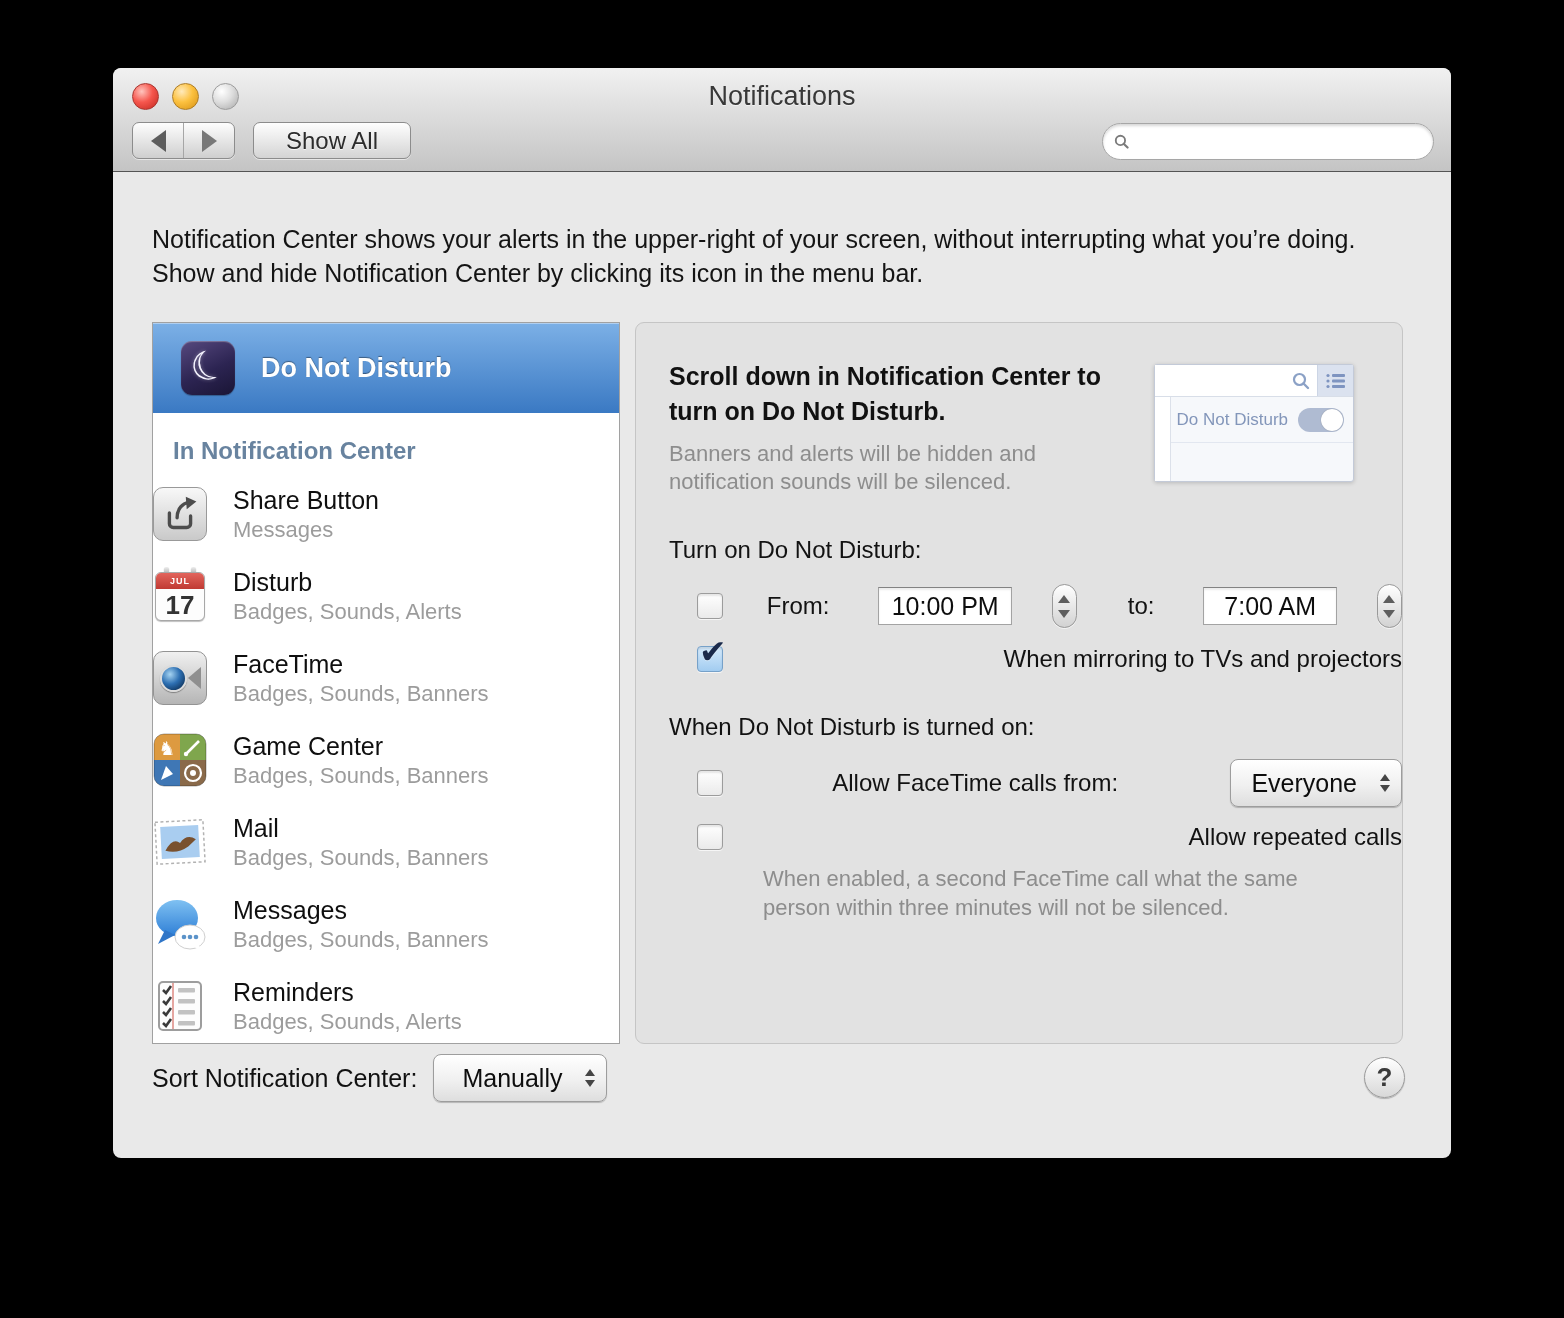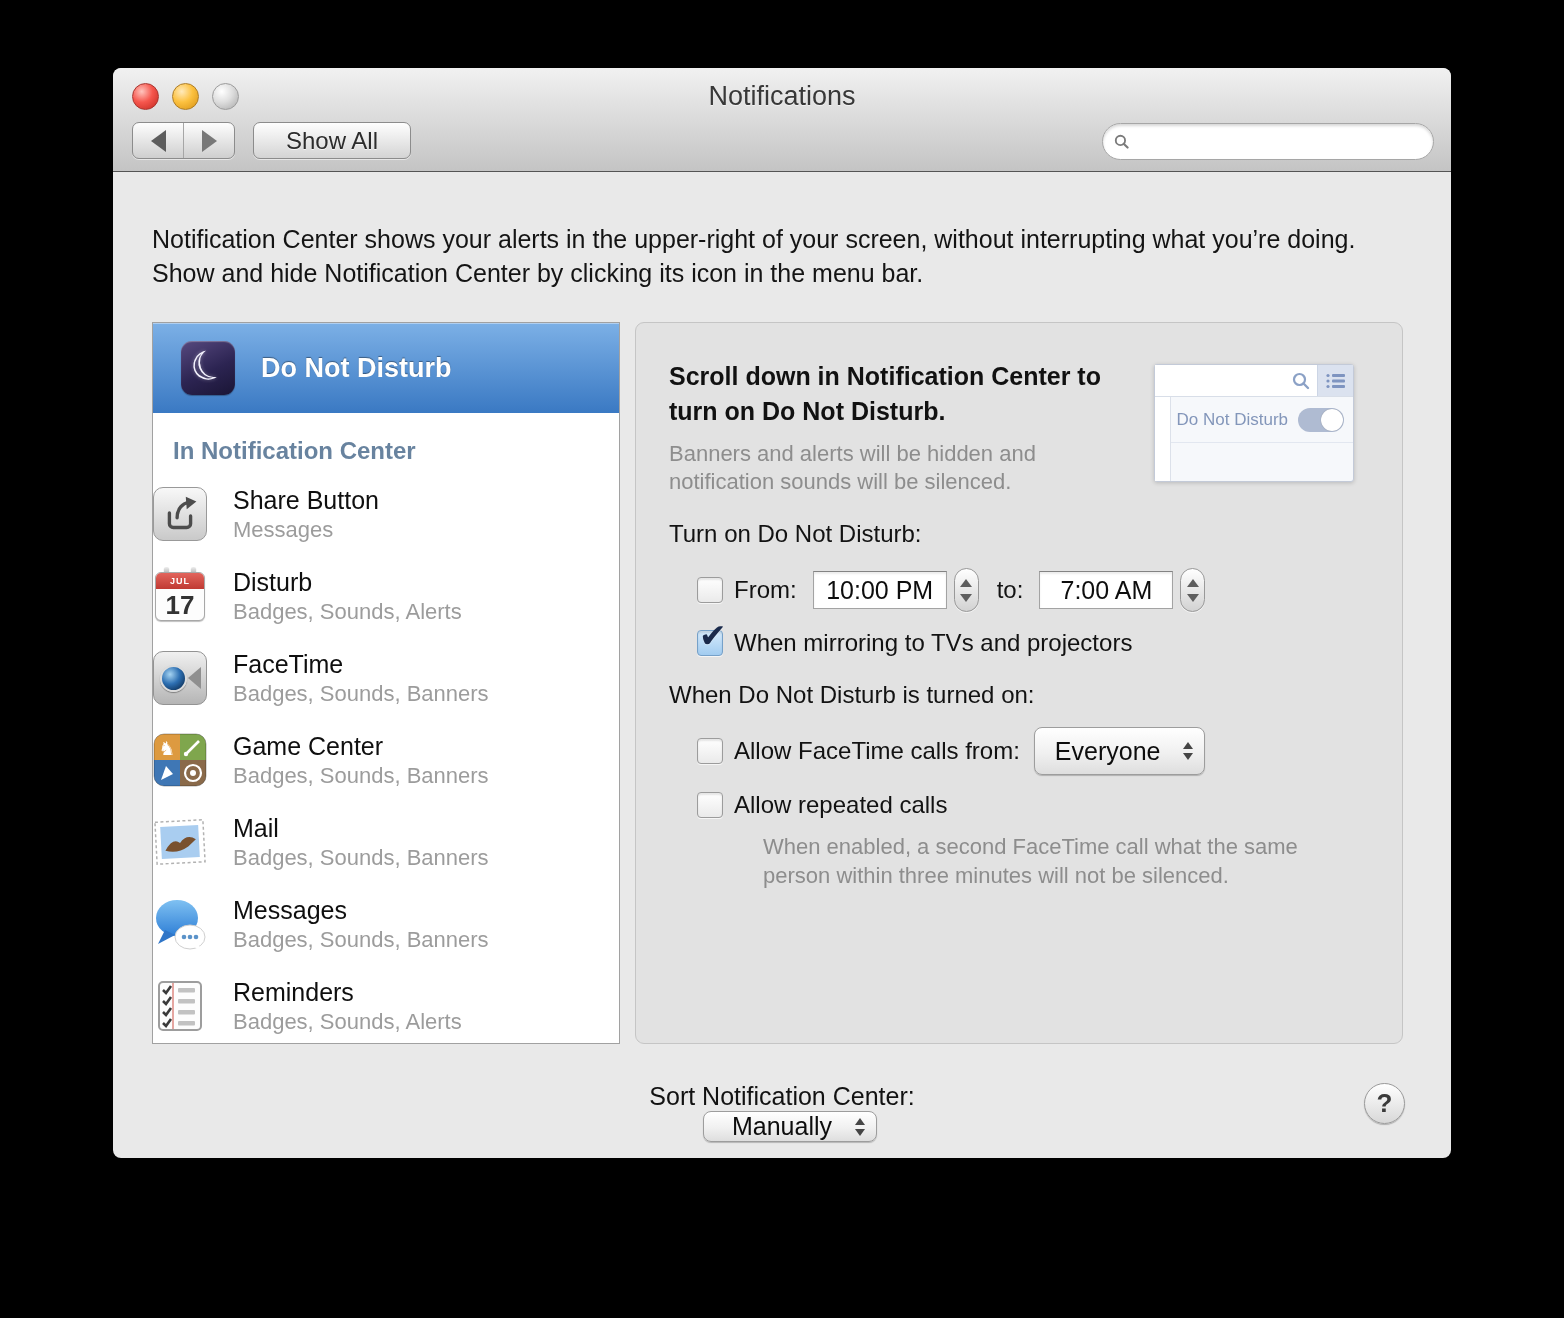--- a/index.html
+++ b/index.html
@@ -67,22 +67,22 @@
   .preview-top { position:absolute; top:0; left:0; right:0; height:32px; background:#fff; border-bottom:1px solid #d8dee8; display:flex; }
   .preview-searchbar { flex:1; position:relative; }
   .preview-searchbar svg { position:absolute; right:7px; top:7px; }
   .preview-listbtn { width:36px; background:#dbe2ef; border-left:1px solid #ccd5e5; display:flex; align-items:center; justify-content:center; }
   .preview-side { position:absolute; left:0; top:32px; width:16px; bottom:0; background:#fff; border-right:1px solid #dce1ea; }
   .preview-row { position:absolute; left:16px; top:32px; right:0; height:46px; border-bottom:1px solid #e2e7f0; display:flex; align-items:center; justify-content:flex-end; gap:10px; padding-right:9px; }
   .preview-label { color:#8396ba; font-size:17px; }
   .preview-toggle { width:46px; height:24px; border-radius:12px; background:#afbbd2; position:relative; flex:none; }
   .preview-knob { position:absolute; right:1px; top:1px; width:22px; height:22px; border-radius:50%; background:#fff; box-shadow:0 0 1px rgba(0,0,0,.35); }
 
-  .group-label { font-size:24px; color:#121212; margin-top:24px; }
-  .row { display:flex; align-items:center; margin-left:28px; margin-top:20px; }
+  .group-label { font-size:24px; color:#121212; margin-top:40px; }
+  .row { display:flex; align-items:center; margin-left:28px; margin-top:20px;justify-content:space-between; }
 
   .checkbox { width:26px; height:26px; flex:none; border-radius:4px; border:1px solid #9c9c9c; background:linear-gradient(#fff,#eaeaea); box-shadow:inset 0 2px 2px rgba(0,0,0,.1), 0 1px 0 rgba(255,255,255,.7); position:relative; }
   .checkbox.checked { background:linear-gradient(#d6ebfc,#a2ccf0); border-color:#76a1c9; }
   .checkbox.checked::after { content:"✔"; position:absolute; left:1px; top:-15px; font-size:33px; color:#1a2a4b; text-shadow:0 1px 0 rgba(255,255,255,.35); }
   .cb-label { font-size:24px; color:#121212; margin-left:11px; }
 
   .time-field { width:134px; height:38px; margin-left:16px; border:1px solid #a3a3a3; border-top-color:#838383; background:#fff; font-size:25px; font-family:inherit; text-align:center; color:#0d0d0d; box-shadow:inset 0 2px 2px rgba(0,0,0,.08); outline:none; }
   .stepper { width:25px; height:44px; margin-left:7px; flex:none; border-radius:13px; background:linear-gradient(#fff,#d2d2d2); border:1px solid #999; box-shadow:0 1px 0 rgba(255,255,255,.6); display:flex; flex-direction:column; align-items:center; justify-content:center; gap:7px; }
   .tri-up   { width:0; height:0; border-left:6px solid transparent; border-right:6px solid transparent; border-bottom:8px solid #5e5e5e; }
   .tri-down { width:0; height:0; border-left:6px solid transparent; border-right:6px solid transparent; border-top:8px solid #5e5e5e; }
@@ -90,21 +90,21 @@
 
   .popup { height:48px; margin-left:14px; position:relative; border:1px solid #9d9d9d; border-radius:8px; background:linear-gradient(#ffffff,#f0f0f0 55%,#dedede); box-shadow:0 1px 1px rgba(0,0,0,.22); display:flex; align-items:center; font-size:25px; color:#0d0d0d; padding:0 44px 0 20px; }
   .popup .arrows { position:absolute; right:11px; top:50%; transform:translateY(-50%); display:flex; flex-direction:column; gap:4px; }
   .popup .arrows i { display:block; width:0; height:0; border-left:5px solid transparent; border-right:5px solid transparent; }
   .popup .arrows i.up { border-bottom:7px solid #454545; }
   .popup .arrows i.dn { border-top:7px solid #454545; }
 
   .note { margin:13px 0 0 94px; font-size:22px; line-height:29px; color:#8d8d8d; width:585px; }
 
   
-  .footer { position:absolute; left:39px; top:1014px; width:1260px; height:44px; display:flex; align-items:center;flex-direction:column; }
+  .footer { position:absolute; left:39px; top:988px; width:1260px; height:44px; display:flex; align-items:center; }
   .sort-label { font-size:25px; color:#121212; }
   .help-btn { position:absolute; right:7px; top:1px; width:41px; height:41px; border-radius:50%; background:linear-gradient(#ffffff,#d8d8d8); border:1px solid #9a9a9a; box-shadow:0 1px 1px rgba(0,0,0,.25); display:flex; align-items:center; justify-content:center; font-size:26px; font-weight:bold; color:#3a3a3a; }
 </style>
 </head>
 <body>
 
 <div class="window">
 
   <div class="chrome">
     <div class="traffic">

